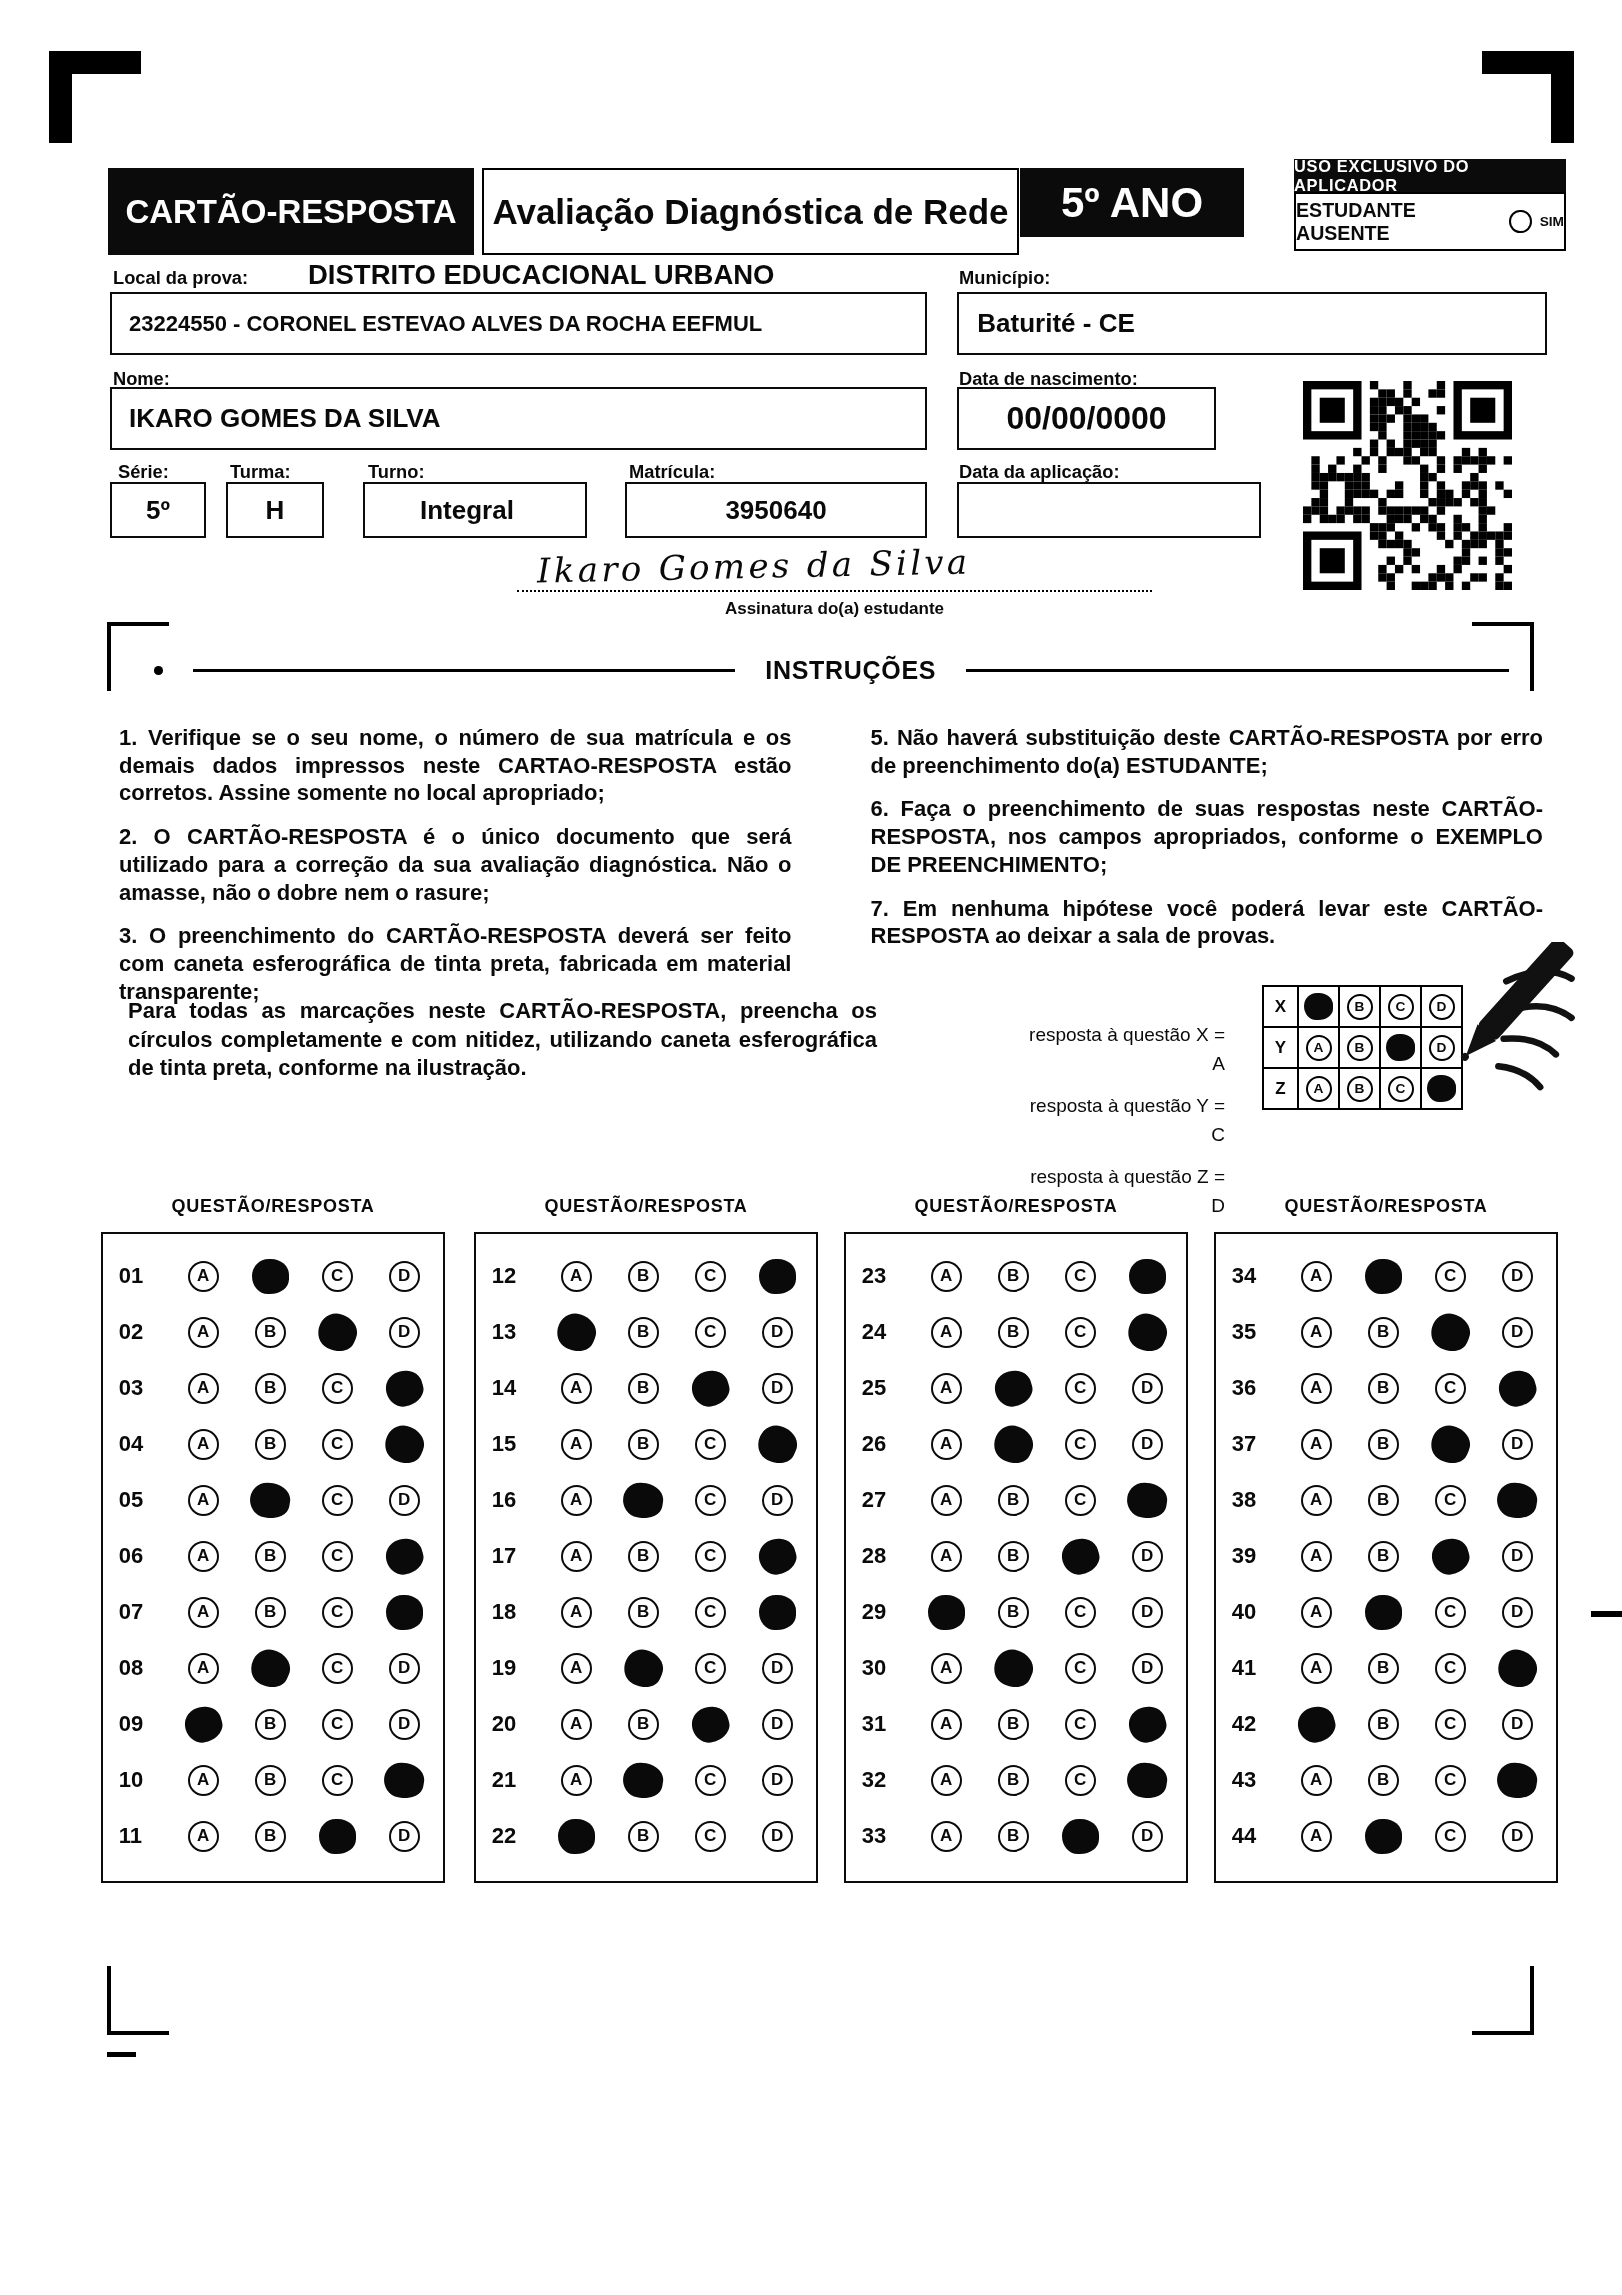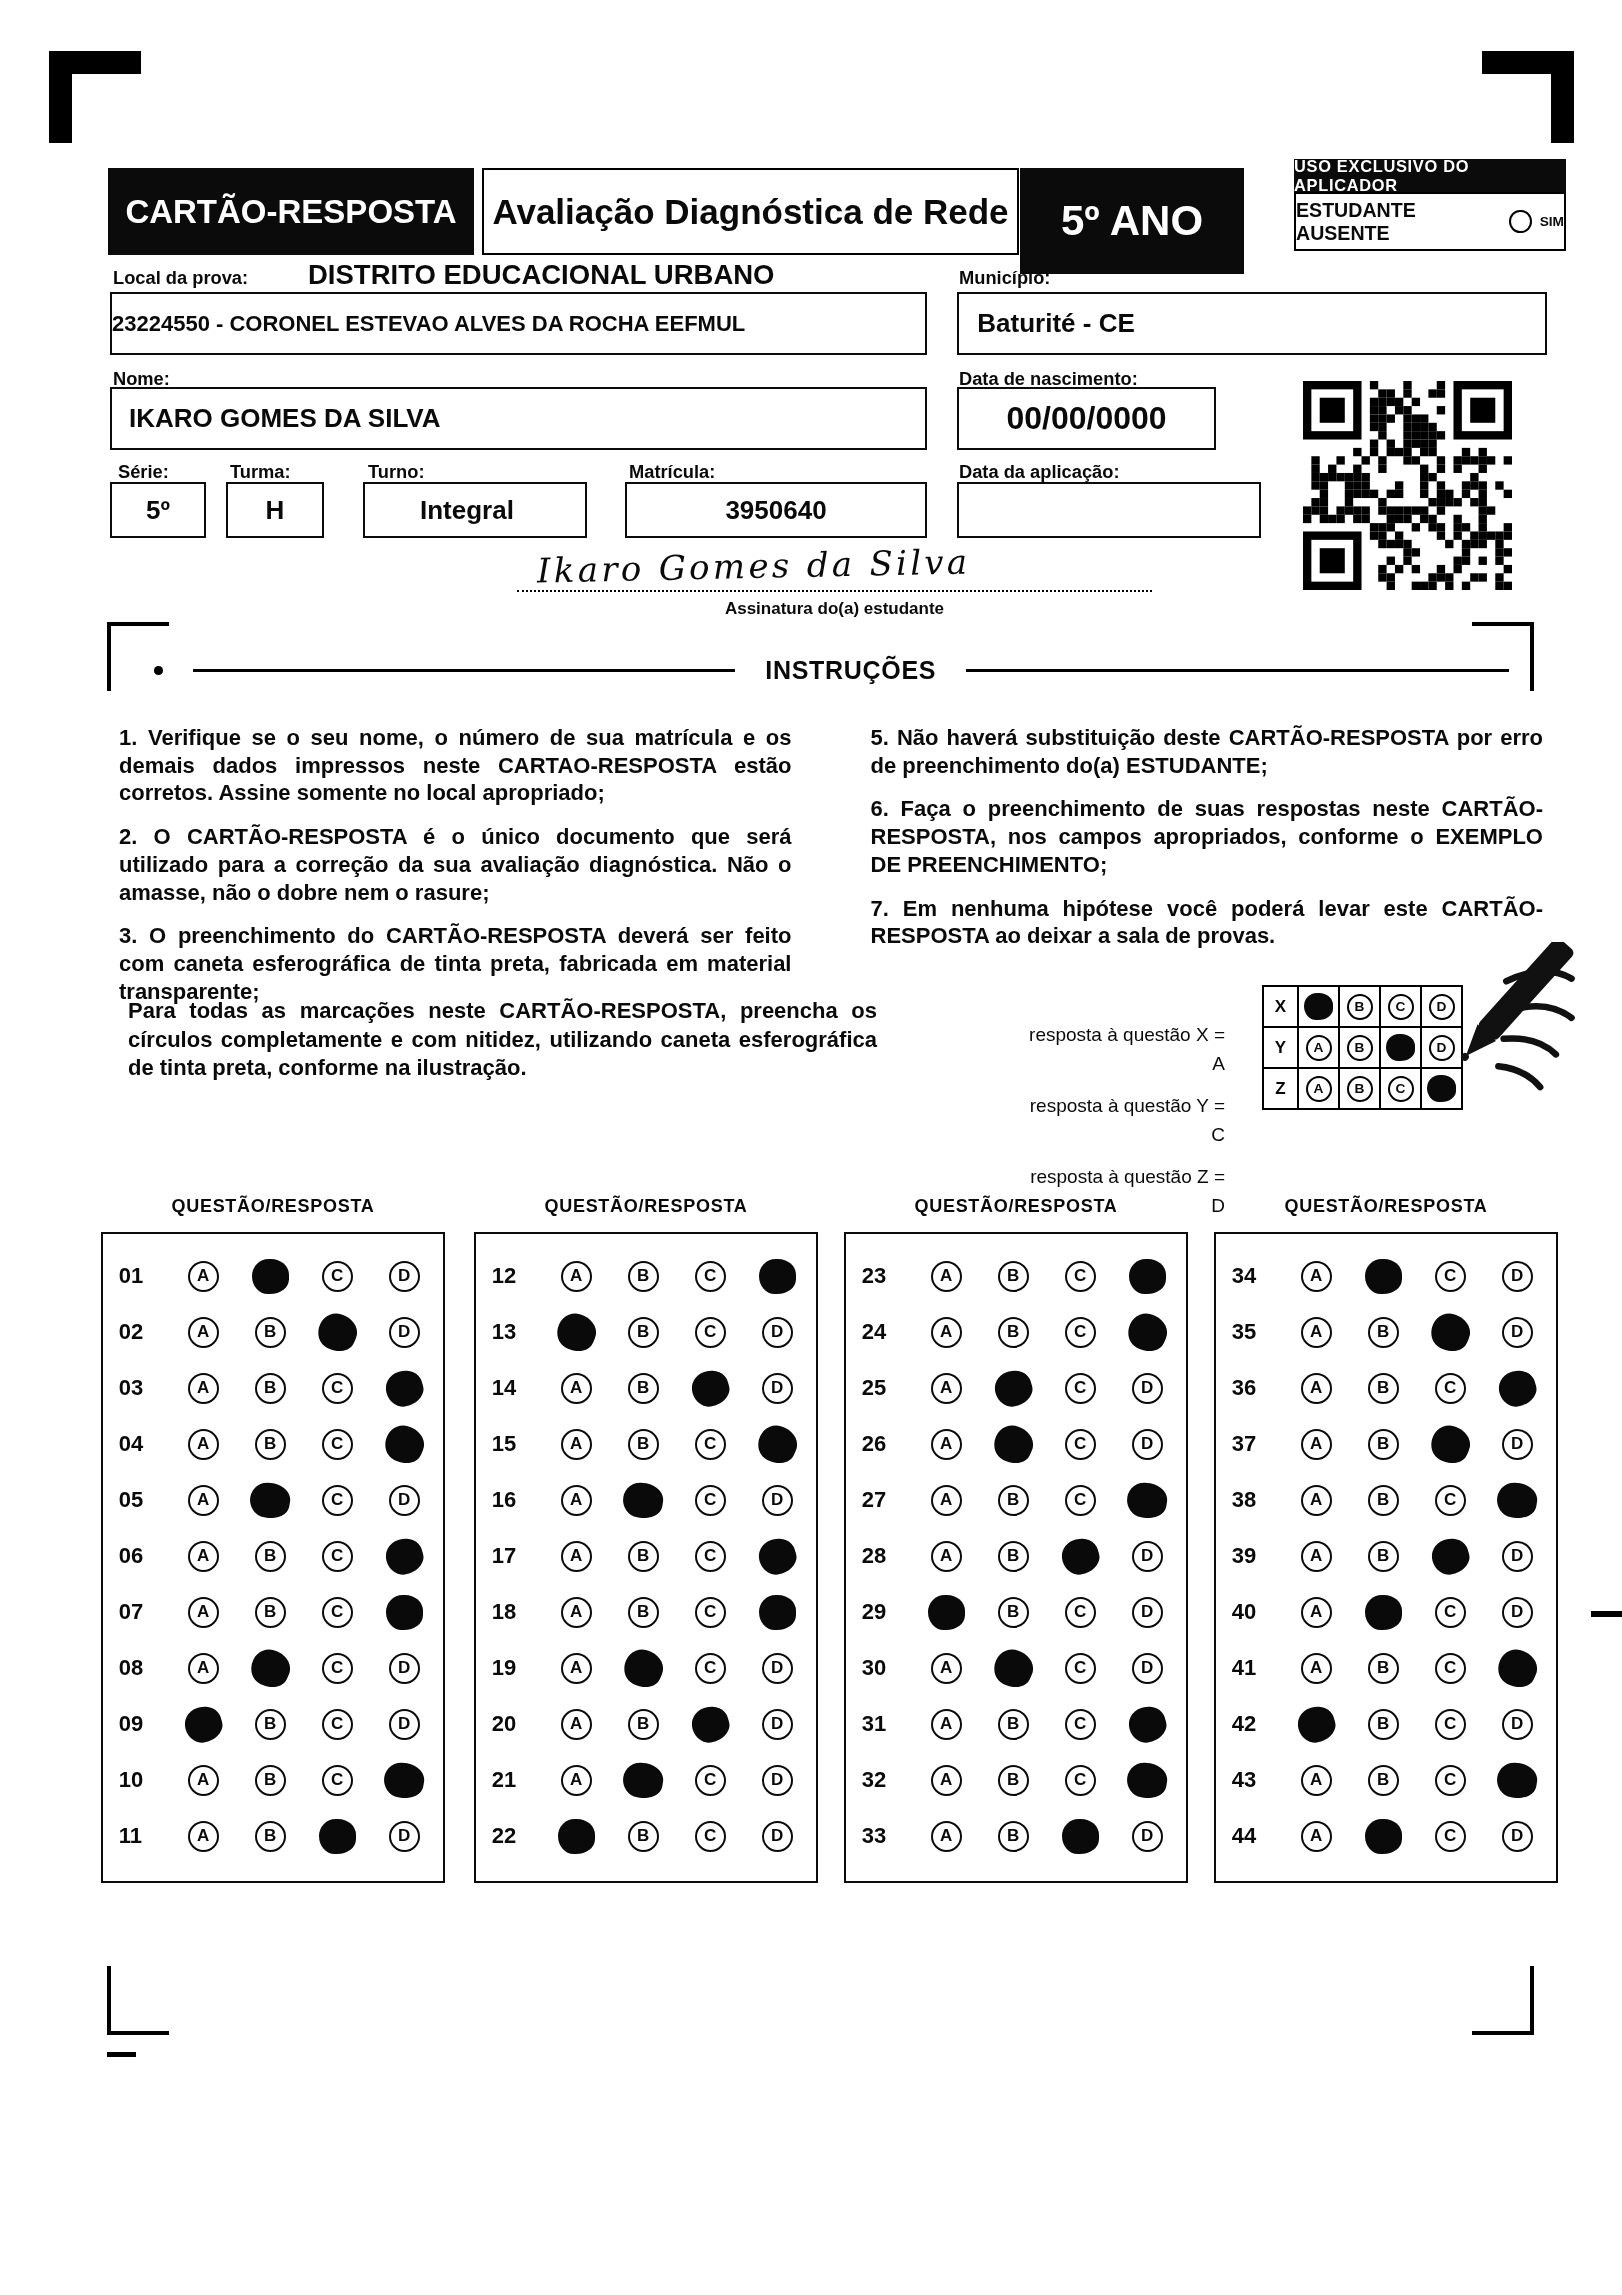--- a/index.html
+++ b/index.html
@@ -78,36 +78,36 @@
 </head>
 <body>
 
 <div class="page">
 
   <div class="reg tl" style="left:49px;top:51px"></div>
   <div class="reg tr" style="left:1482px;top:51px"></div>
 
   <div class="hdr-black" style="left:108px;top:168px;width:366px;height:87px;font-size:33px">CARTÃO-RESPOSTA</div>
   <div class="hdr-exam" style="left:482px;top:168px;width:537px;height:87px">Avaliação Diagnóstica de Rede</div>
-  <div class="hdr-black" style="left:1020px;top:168px;width:224px;height:106px;font-size:42px">5º ANO</div>
+  <div class="hdr-black" style="left:1020px;top:168px;width:224px;height:69px;font-size:42px">5º ANO</div>
 
   <div class="abs" style="left:1294px;top:159px;width:272px">
     <div class="uso">USO EXCLUSIVO DO APLICADOR</div>
     <div class="ausente">
       <span>ESTUDANTE AUSENTE</span>
       <span class="aus-circle"></span>
       <span class="aus-sim">SIM</span>
     </div>
   </div>
 
   <div class="lbl" style="left:113px;top:267px">Local da prova:</div>
   <div class="bigval" style="left:308px;top:259px">DISTRITO EDUCACIONAL URBANO</div>
   <div class="lbl" style="left:959px;top:267px">Município:</div>
 
-  <div class="fbox" style="left:110px;top:292px;width:817px;height:63px;font-size:22px">23224550 - CORONEL ESTEVAO ALVES DA ROCHA EEFMUL</div>
+  <div class="fbox" style="left:110px;top:292px;width:817px;height:63px;padding-left:17px;font-size:22px">23224550 - CORONEL ESTEVAO ALVES DA ROCHA EEFMUL</div>
   <div class="fbox" style="left:957px;top:292px;width:590px;height:63px;padding-left:18.3px;font-size:26px">Baturité - CE</div>
 
   <div class="lbl" style="left:113px;top:368px">Nome:</div>
   <div class="lbl" style="left:959px;top:368px">Data de nascimento:</div>
   <div class="fbox" style="left:110px;top:387px;width:817px;height:63px;padding-left:17px;font-size:26px">IKARO GOMES DA SILVA</div>
   <div class="fbox center" style="left:957px;top:387px;width:259px;height:63px;font-size:32px">00/00/0000</div>
 
   <div class="lbl" style="left:118px;top:461px">Série:</div>
   <div class="lbl" style="left:230px;top:461px">Turma:</div>
   <div class="lbl" style="left:368px;top:461px">Turno:</div>

